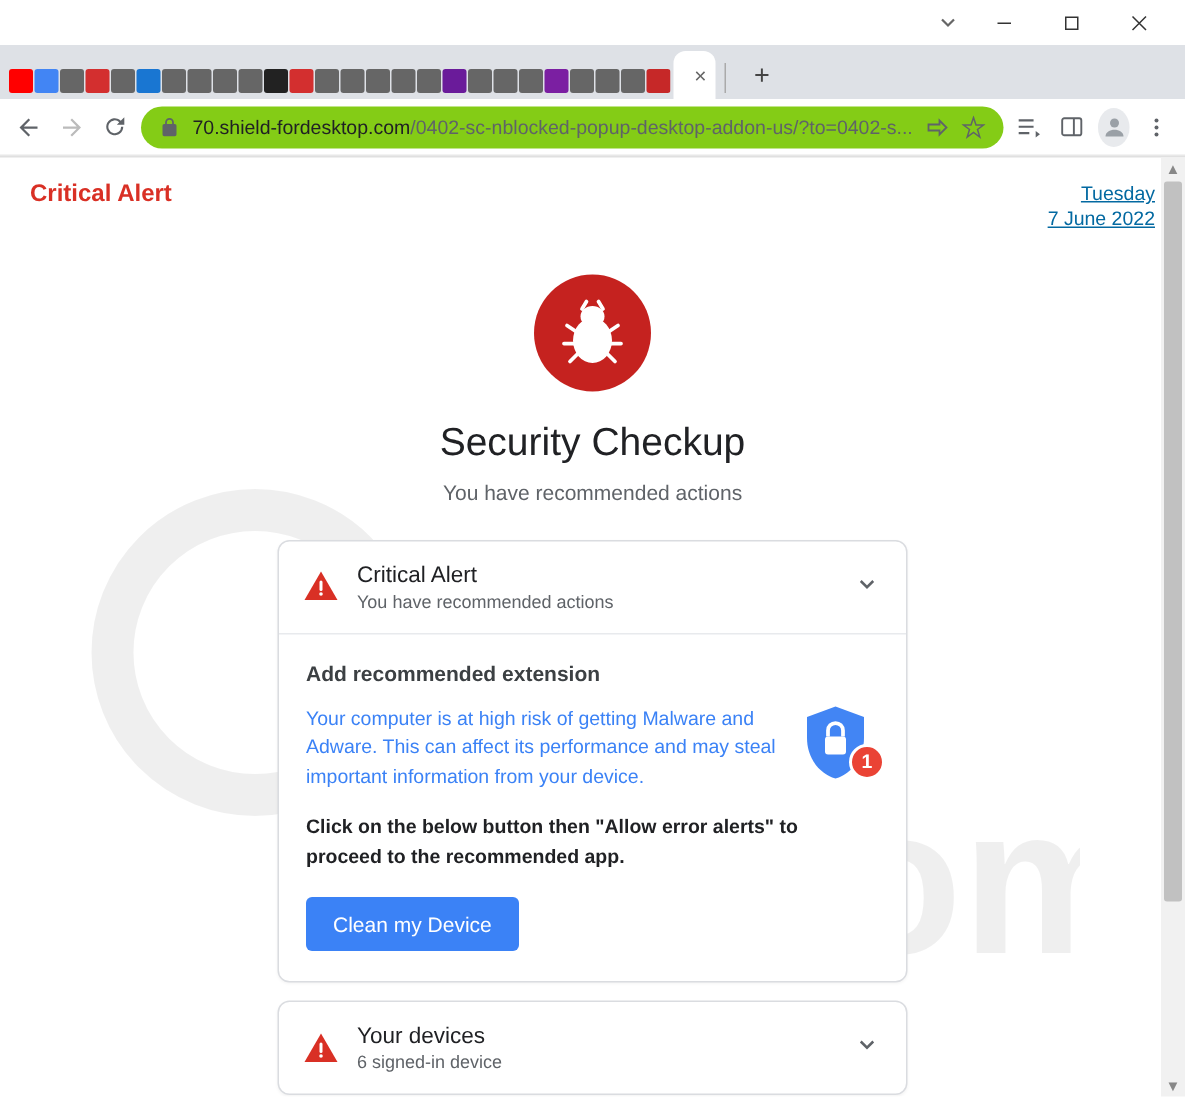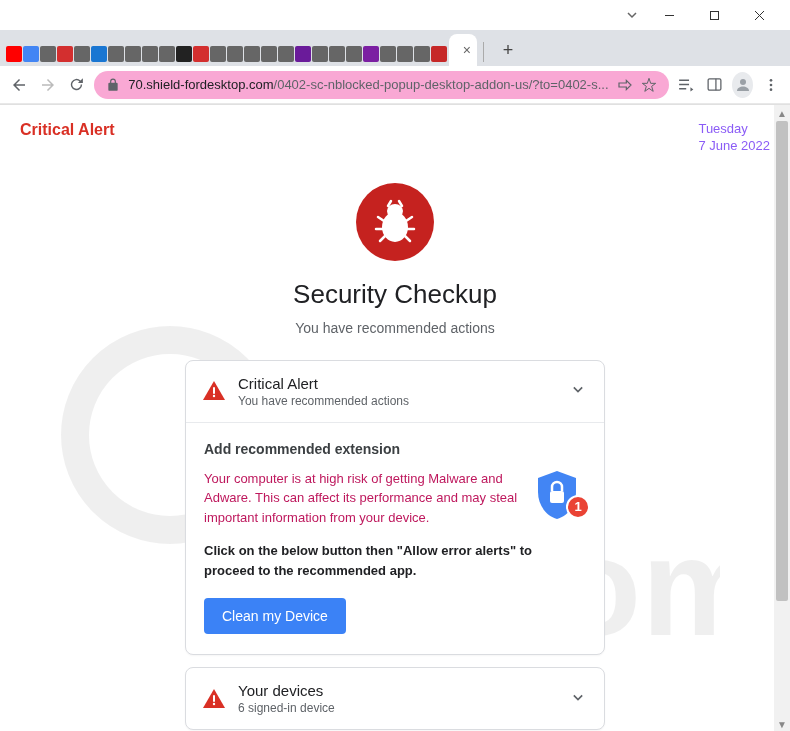--- a/index.html
+++ b/index.html
@@ -14,31 +14,31 @@
 .favicons { display: flex; align-items: center; gap: 1px; padding-bottom: 4px; flex-wrap: nowrap; overflow: hidden; }
 .favicon { width: 16px; height: 16px; flex-shrink: 0; border-radius: 2px; }
 .active-tab { background: #fff; width: 28px; height: 32px; border-radius: 8px 8px 0 0; margin-left: 2px; display: flex; align-items: center; justify-content: center; position: relative; }
 .active-tab::after { content: '×'; position: absolute; right: 6px; color: #666; font-size: 14px; }
 .new-tab { width: 28px; height: 28px; display: flex; align-items: center; justify-content: center; color: #444; font-size: 18px; margin-left: 4px; margin-bottom: 2px; }
 .tab-sep { width: 1px; height: 20px; background: #aaa; margin: 0 6px 4px 6px; }
 
 .addr-row { height: 38px; background: #fff; display: flex; align-items: center; padding: 0 8px; gap: 6px; border-bottom: 1px solid #e8e8e8; }
 .nav-btn { width: 28px; height: 28px; display: flex; align-items: center; justify-content: center; color: #5f6368; border-radius: 50%; }
 .nav-btn.disabled { color: #bbb; }
-.addr-bar { flex: 1; height: 28px; background: #f9a8d4; border-radius: 14px; display: flex; align-items: center; padding: 0 12px; gap: 8px; color: #5f6368; font-size: 13px; }
+.addr-bar { flex: 1; height: 28px; background: #84cc16; border-radius: 14px; display: flex; align-items: center; padding: 0 12px; gap: 8px; color: #5f6368; font-size: 13px; }
 .addr-text { flex: 1; white-space: nowrap; overflow: hidden; text-overflow: ellipsis; color: #202124; }
 .addr-text .domain { color: #202124; }
 .addr-text .path { color: #5f6368; }
 .toolbar-icon { width: 28px; height: 28px; display: flex; align-items: center; justify-content: center; color: #5f6368; }
 .avatar { width: 26px; height: 26px; background: #e8eaed; border-radius: 50%; display: flex; align-items: center; justify-content: center; }
 
 .page { position: relative; height: 627px; overflow: hidden; }
 .page-header { display: flex; justify-content: space-between; padding: 16px 20px 8px; }
 .account-alert { color: #d93025; font-weight: bold; font-size: 16px; }
-.date-block { font-size: 13px; color: #8b5cf6; line-height: 1.3; }
+.date-block { text-align: right; font-size: 13px; color: #0369a1; line-height: 1.3; text-decoration: underline; }
 
 .watermark { position: absolute; top: 200px; left: 60px; width: 660px; height: 380px; opacity: 0.06; pointer-events: none; }
 .watermark svg { width: 100%; height: 100%; }
 
 .content { position: relative; padding-top: 20px; text-align: center; }
 .bug-icon { width: 78px; height: 78px; background: #c5221f; border-radius: 50%; margin: 0 auto 18px; display: flex; align-items: center; justify-content: center; }
 .bug-icon svg { width: 50px; height: 50px; }
 .main-title { font-size: 26px; color: #202124; font-weight: 400; margin-bottom: 10px; }
 .subtitle { font-size: 14px; color: #5f6368; margin-bottom: 24px; }
 
@@ -46,21 +46,21 @@
 .card { background: #fff; border: 1px solid #dadce0; border-radius: 8px; margin-bottom: 12px; box-shadow: 0 1px 2px rgba(0,0,0,0.04); }
 .card-header { display: flex; align-items: center; padding: 14px 16px; gap: 12px; }
 .alert-icon { width: 24px; height: 24px; flex-shrink: 0; }
 .card-header-text { flex: 1; }
 .card-title { font-size: 15px; color: #202124; font-weight: 400; }
 .card-sub { font-size: 12px; color: #5f6368; margin-top: 2px; }
 .chevron { color: #5f6368; }
 .card-body { border-top: 1px solid #e8eaed; padding: 18px 18px 20px; }
 .body-title { font-size: 14px; color: #3c4043; font-weight: bold; margin-bottom: 12px; }
 .body-row { display: flex; gap: 12px; align-items: flex-start; margin-bottom: 14px; }
-.body-text { font-size: 13px; color: #be185d; line-height: 1.5; flex: 1; }
+.body-text { font-size: 13px; color: #3b82f6; line-height: 1.5; flex: 1; }
 .shield-badge { position: relative; width: 52px; flex-shrink: 0; }
 .shield-badge svg { width: 46px; height: 52px; }
 .badge-count { position: absolute; right: -4px; bottom: 6px; width: 24px; height: 24px; background: #ea4335; border-radius: 50%; color: #fff; font-size: 13px; display: flex; align-items: center; justify-content: center; font-weight: bold; border: 2px solid #fff; }
 .body-bold { font-size: 13px; color: #202124; font-weight: bold; line-height: 1.5; margin-bottom: 18px; }
 .clean-btn { background: #3b82f6; color: #fff; border: none; padding: 10px 18px; font-size: 14px; border-radius: 4px; cursor: pointer; }
 
 .scrollbar { position: absolute; right: 0; top: 0; width: 16px; height: 100%; background: #f1f1f1; }
 .scrollbar-thumb { position: absolute; top: 16px; left: 2px; width: 12px; height: 480px; background: #c1c1c1; border-radius: 2px; }
 .scroll-arrow { position: absolute; left: 0; width: 16px; height: 16px; display: flex; align-items: center; justify-content: center; color: #888; font-size: 10px; }
 .scroll-arrow.up { top: 0; }

